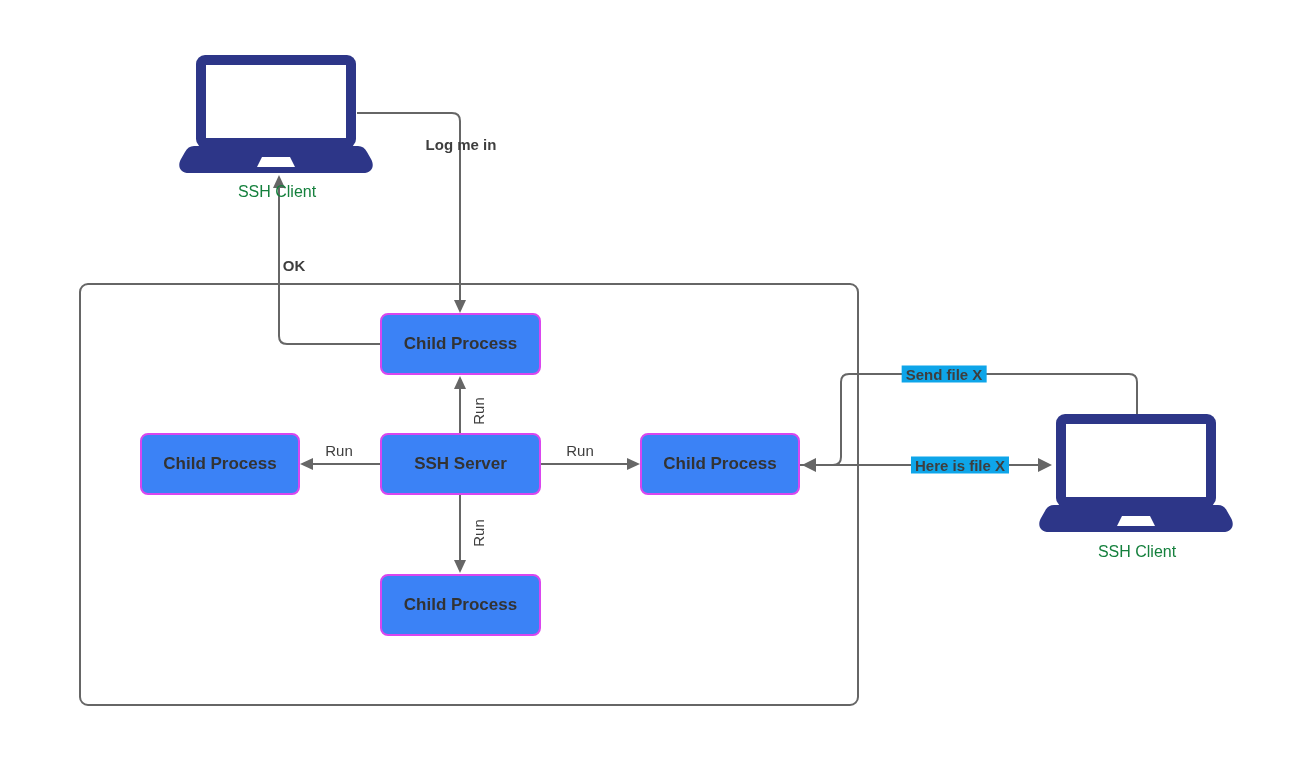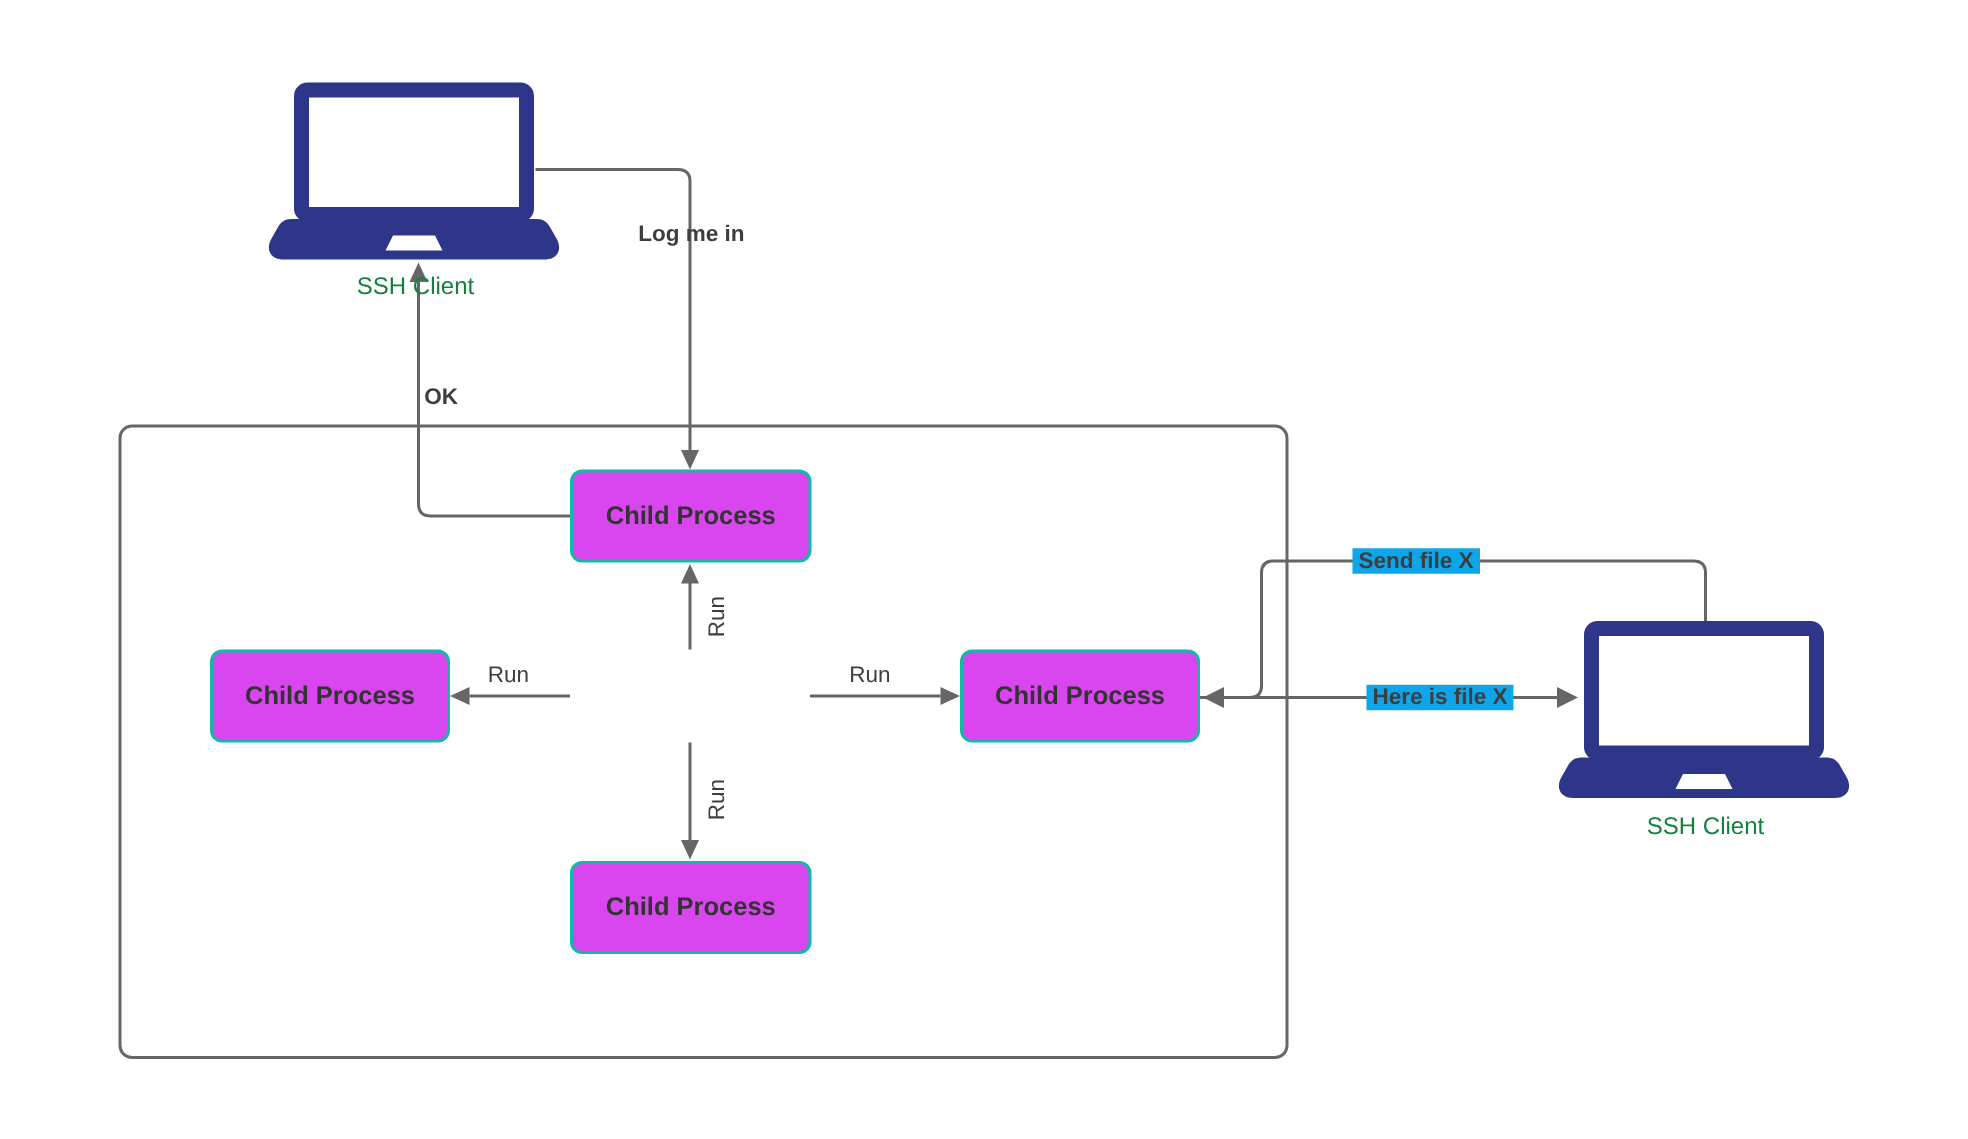--- a/index.html
+++ b/index.html
@@ -8,22 +8,22 @@
     background:#ffffff;
     font-family:"Liberation Sans", sans-serif;
     position:relative;
     overflow:hidden;
   }
   #stage { position:absolute; left:0; top:0; width:1312px; height:759px; }
   svg.wires { position:absolute; left:0; top:0; z-index:1; }
   .node {
     position:absolute; z-index:2;
     box-sizing:border-box;
-    background:#d946ef;
-    border:2px solid #14b8a6;
+    background:#3b82f6;
+    border:2px solid #d946ef;
     border-radius:8px;
     display:flex; align-items:center; justify-content:center;
     font-weight:bold; font-size:17px; color:#333333;
     white-space:nowrap;
   }
   .elabel {
     position:absolute; z-index:3;
     transform:translate(-50%,-50%);
     font-size:15px; color:#3e3e3e;
     white-space:nowrap; line-height:1;
@@ -89,30 +89,31 @@
       <rect x="1066" y="424" width="140" height="73" fill="#ffffff"></rect>
       <path d="M1054,505 L1218,505 C1222,505 1225,507 1227,511 L1231,518 C1235,525 1232,532 1223,532 L1049,532 C1040,532 1037,525 1041,518 L1045,511 C1047,507 1050,505 1054,505 Z" fill="#2d3688"></path>
       <path d="M1122,516 H1150 L1155,526 H1117 Z" fill="#ffffff"></path>
     </g>
   </svg>
 
   <div class="node" style="left:380px; top:313px; width:161px; height:62px;">Child Process</div>
 
   <div class="node" style="left:140px; top:433px; width:160px; height:62px;">Child Process</div>
 
+  <div class="node" style="left:380px; top:433px; width:161px; height:62px;">SSH Server</div>
 
   <div class="node" style="left:640px; top:433px; width:160px; height:62px;">Child Process</div>
 
   <div class="node" style="left:380px; top:574px; width:161px; height:62px;">Child Process</div>
 
   <div class="devlabel" style="left:277px; top:192px;">SSH Client</div>
 
   <div class="devlabel" style="left:1137px; top:552px;">SSH Client</div>
 
-  <div class="elabel bold" style="left:461px; top:156px;">Log me in</div>
+  <div class="elabel bold" style="left:461px; top:144px;">Log me in</div>
 
   <div class="elabel bold" style="left:278px; top:265px;margin-left:16px;">OK</div>
 
   <div class="elabel vert" style="left:478px; top:411px;">Run</div>
 
   <div class="elabel" style="left:339px; top:450px;">Run</div>
 
   <div class="elabel" style="left:580px; top:450px;">Run</div>
 
   <div class="elabel vert" style="left:478px; top:533px;">Run</div>

